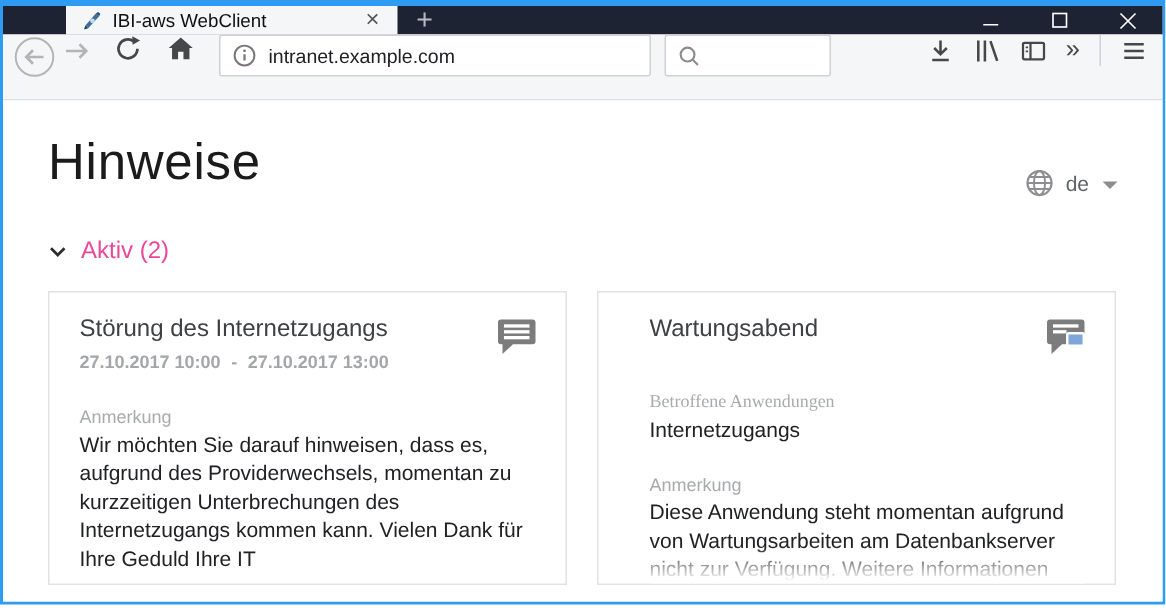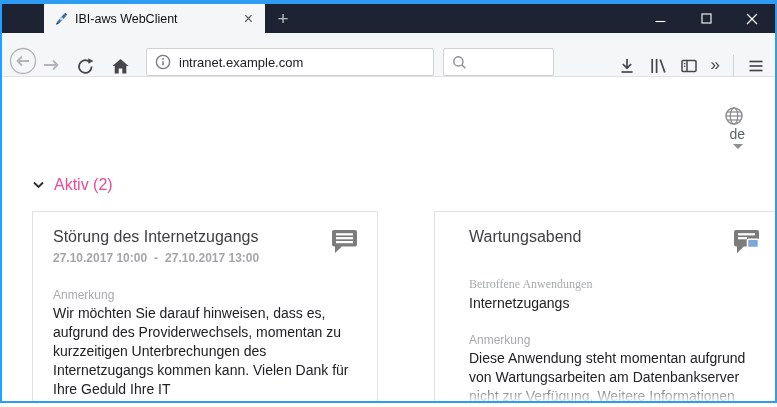--- a/index.html
+++ b/index.html
@@ -7,38 +7,38 @@
   *{box-sizing:border-box;}
 
   .window{
     width:777px;height:403px;
     border-left:2px solid #2f9cf3;border-right:2px solid #2f9cf3;
     border-top:4px solid #2f9cf3;border-bottom:2px solid #2f9cf3;
     display:flex;flex-direction:column;background:#fff;
   }
 
   
-  .titlebar{height:29px;background:#1e2334;display:flex;align-items:stretch;flex:none;}
+  .titlebar{height:19px;background:#1e2334;display:flex;align-items:stretch;flex:none;}
   .tab-spacer{width:42px;flex:none;}
   .tab{
     width:221px;flex:none;background:#f5f6f7;display:flex;align-items:center;
     padding:0 8px 0 8px;cursor:default;
   }
   .favicon{width:16px;height:16px;flex:none;margin-right:7px;display:flex;align-items:center;justify-content:center;}
   .tab-title{font-size:12.5px;color:#0f1012;white-space:nowrap;overflow:hidden;flex:1;}
   .tab-close{flex:none;font-size:16px;line-height:16px;color:#57575c;padding:0 4px;margin-left:6px;}
   .newtab{width:36px;flex:none;display:flex;align-items:center;justify-content:center;
     color:#b7b9c1;font-size:19px;font-weight:300;line-height:1;}
   .wincontrols{margin-left:auto;display:flex;align-items:stretch;}
   .wc{width:46px;display:flex;align-items:center;justify-content:center;}
 
   
   .toolbar{
     height:44px;background:#f5f6f7;border-bottom:1px solid #e0e0e2;
-    display:flex;align-items:flex-end;padding:0 10px 0 6px;flex:none;
+    display:flex;align-items:flex-start;padding:0 10px 0 6px;flex:none;
   }
   .tool-btn{display:flex;align-items:center;justify-content:center;flex:none;}
   .tb-back{margin-left:0;}
   .tb-fwd{margin-left:2px;}
   .tb-reload{margin-left:14px;}
   .tb-home{margin-left:16px;}
   .urlbar{
     margin-left:16px;width:288px;height:28px;background:#ffffff;border:1px solid #d1d1d5;
     border-radius:2px;display:flex;align-items:center;padding:0 8px;flex:none;
   }
@@ -49,29 +49,29 @@
   }
   .right-tools{margin-left:auto;display:flex;align-items:center;}
   .right-tools .tool-btn{margin-left:13px;}
   .overflow-btn{font-size:17px;color:#47474a;line-height:1;margin-top:-2px;}
   .toolbar-sep{width:1px;height:21px;background:#d2d2d6;margin-left:13px;flex:none;}
 
   
   .content{flex:1;background:#ffffff;padding:23px 30px 0 30px;overflow:hidden;}
   .page-header{display:flex;align-items:flex-start;}
   .page-title{font-size:34px;font-weight:400;color:#1b1b1b;margin:0;line-height:1.1;letter-spacing:0.5px;}
-  .lang-select{margin-left:auto;display:flex;align-items:center;margin-top:6px;flex-direction:column;}
+  .lang-select{margin-left:auto;display:flex;align-items:center;margin-top:22px;}
   .lang-code{font-size:14px;color:#5f6368;margin-left:7px;}
   .caret-down{width:0;height:0;border-left:5px solid transparent;border-right:5px solid transparent;
     border-top:5px solid #8e8e92;margin-left:9px;margin-top:2px;}
 
   .section-header{display:flex;align-items:center;margin-top:27px;}
   .section-label{font-size:16px;color:#ec4899;margin-left:9px;}
 
-  .cards{display:flex;margin-top:17px;gap:36px;}
+  .cards{display:flex;margin-top:17px;}
   .card{
     width:346px;height:196px;border:1px solid #e2e2e4;background:#fff;
     padding:16px 20px;position:relative;flex:none;
   }
   .card + .card{margin-left:20px;padding-left:34px;}
   .card-title{font-size:16px;color:#3f4043;padding-right:44px;}
   .card-dates{font-size:12px;color:#a4a6a9;margin-top:5px;font-weight:bold;}
   .card-dates .date-sep{margin:0 7px;}
   .field-label{font-size:12px;color:#a8aaad;}
   .field-value{font-size:14px;color:#202124;line-height:19px;margin-top:2px;}
@@ -199,20 +199,21 @@
           <line x1="2.5" y1="9" x2="15.5" y2="9" stroke="#47474a" stroke-width="1.7"></line>
           <line x1="2.5" y1="13.5" x2="15.5" y2="13.5" stroke="#47474a" stroke-width="1.7"></line>
         </svg>
       </div>
     </div>
   </div>
 
   <div class="content">
 
     <div class="page-header">
+      <h1 class="page-title">Hinweise</h1>
       <div class="lang-select">
         <svg width="20" height="20" viewBox="0 0 20 20">
           <circle cx="10" cy="10" r="8" fill="none" stroke="#8e8e92" stroke-width="1.5"></circle>
           <ellipse cx="10" cy="10" rx="3.7" ry="8" fill="none" stroke="#8e8e92" stroke-width="1.3"></ellipse>
           <line x1="2" y1="10" x2="18" y2="10" stroke="#8e8e92" stroke-width="1.3"></line>
           <line x1="3.1" y1="6" x2="16.9" y2="6" stroke="#8e8e92" stroke-width="1.3"></line>
           <line x1="3.1" y1="14" x2="16.9" y2="14" stroke="#8e8e92" stroke-width="1.3"></line>
         </svg>
         <span class="lang-code">de</span>
         <span class="caret-down"></span>

